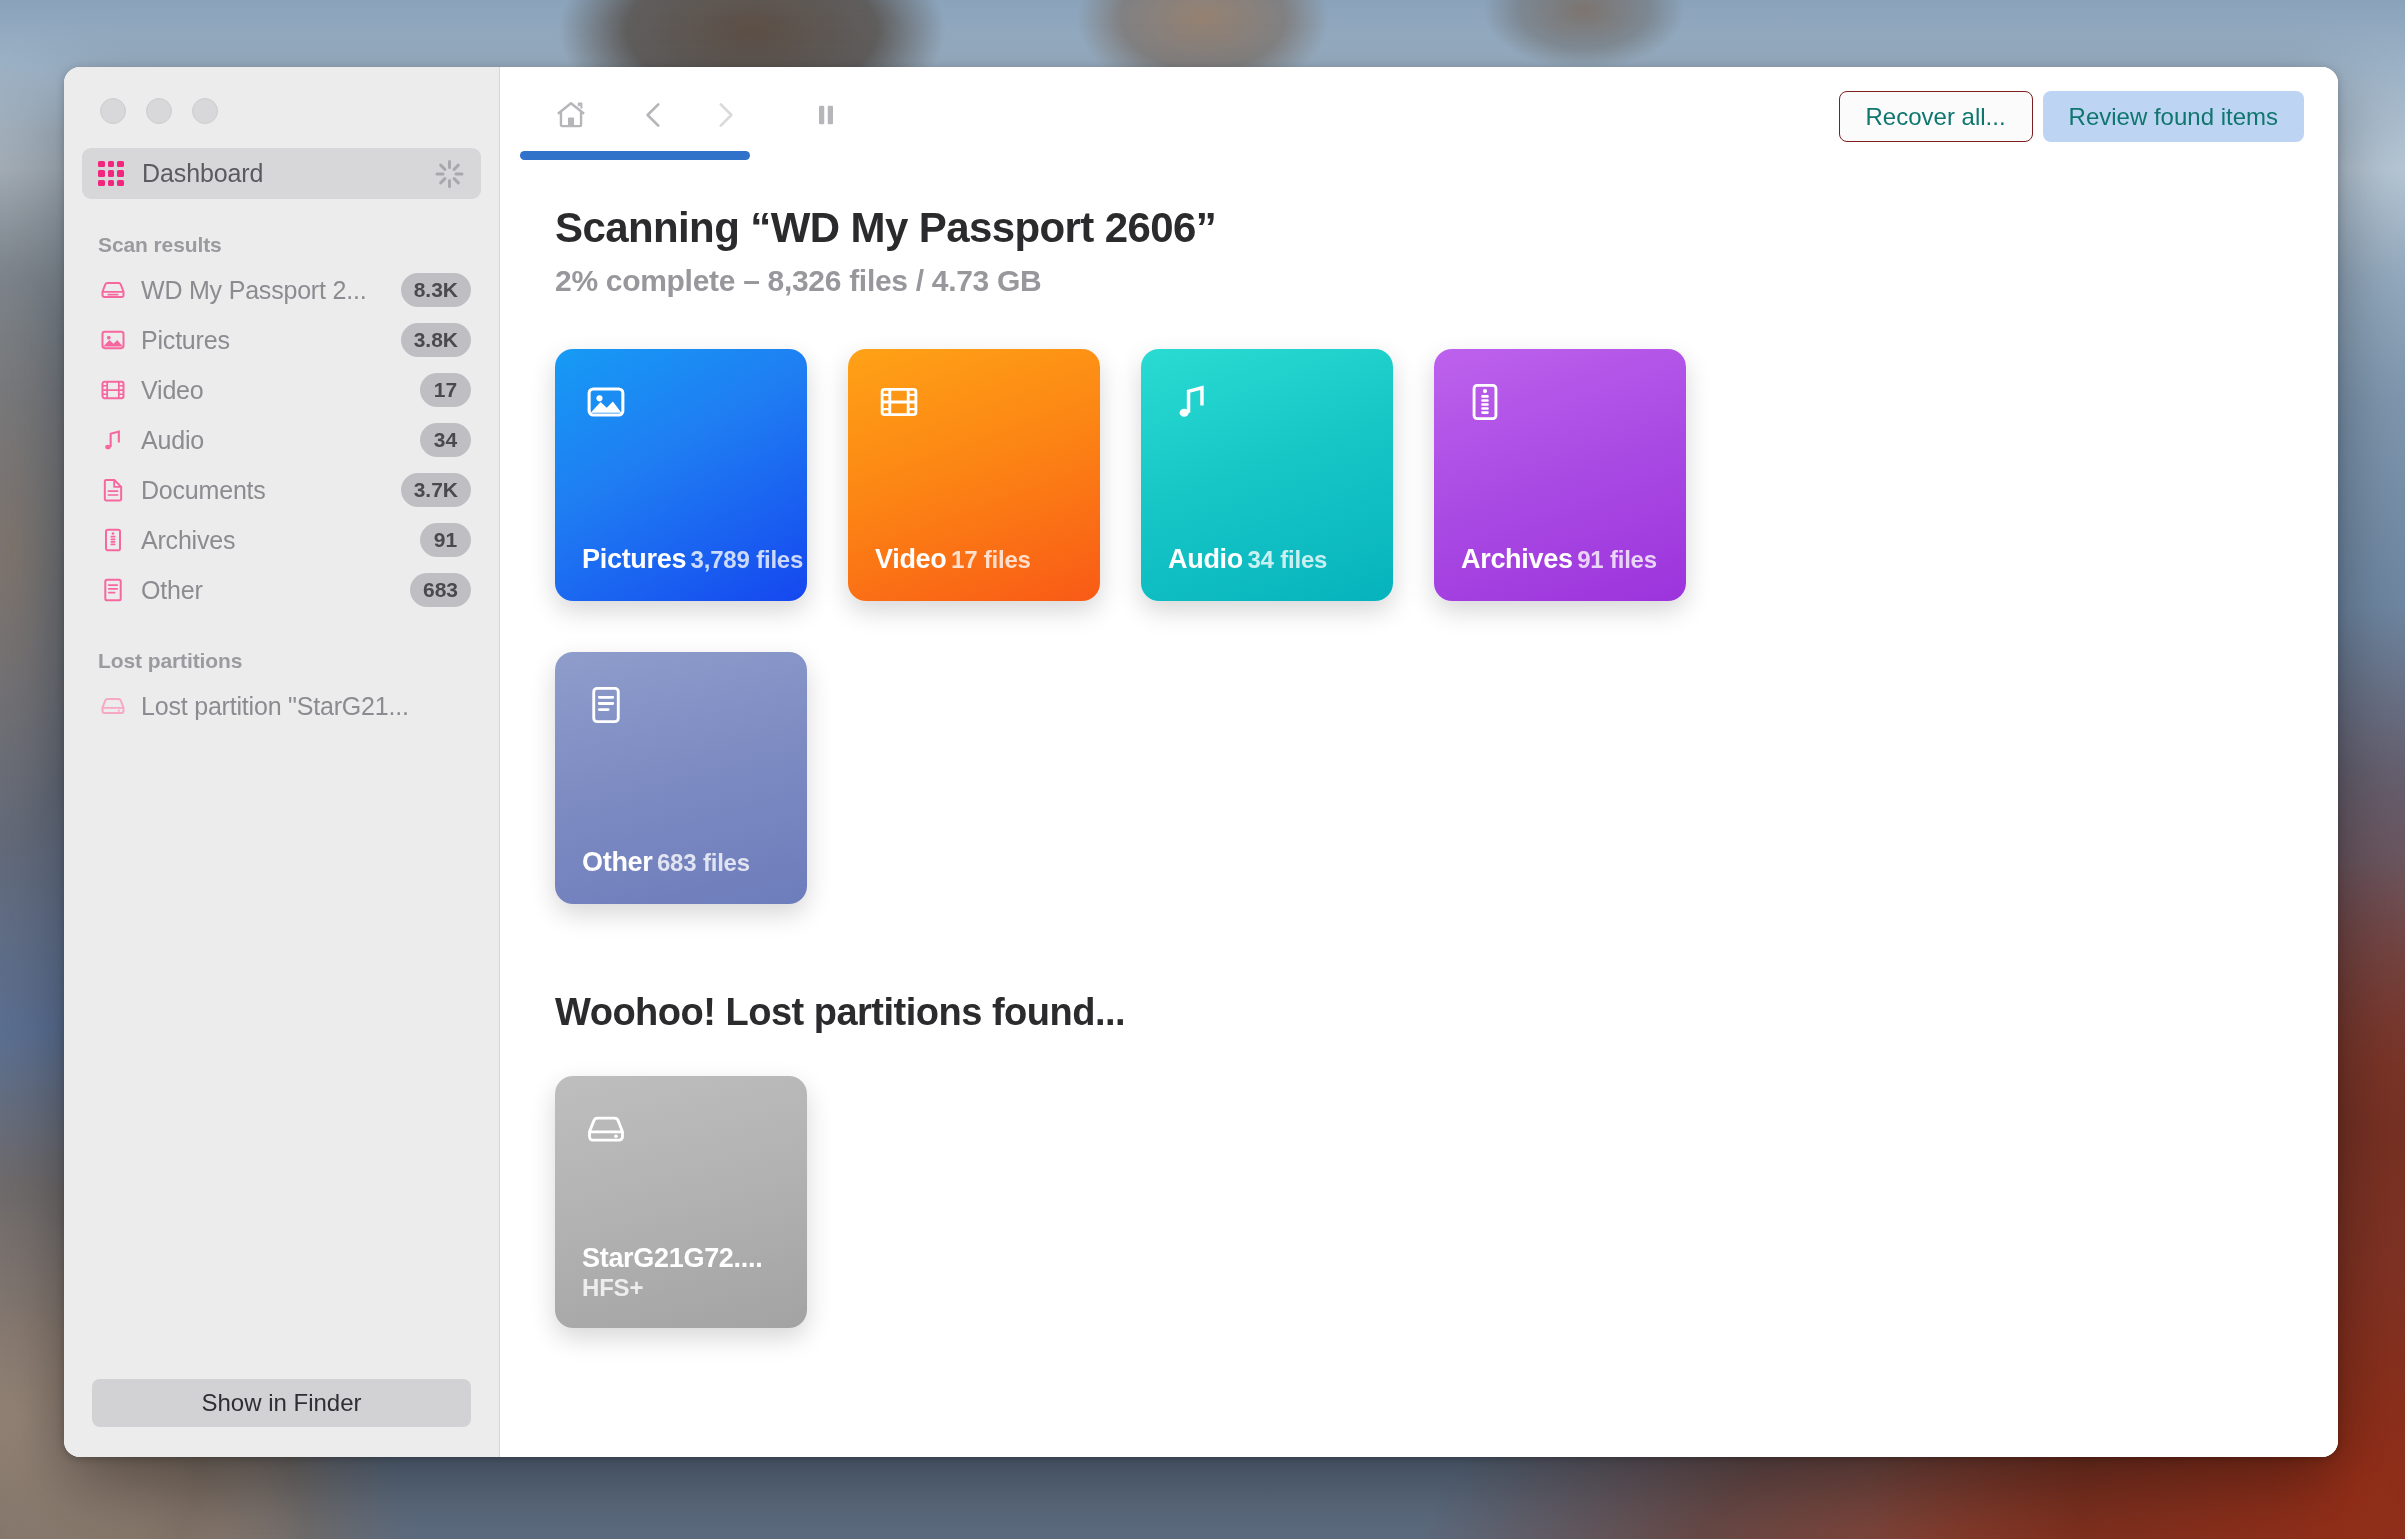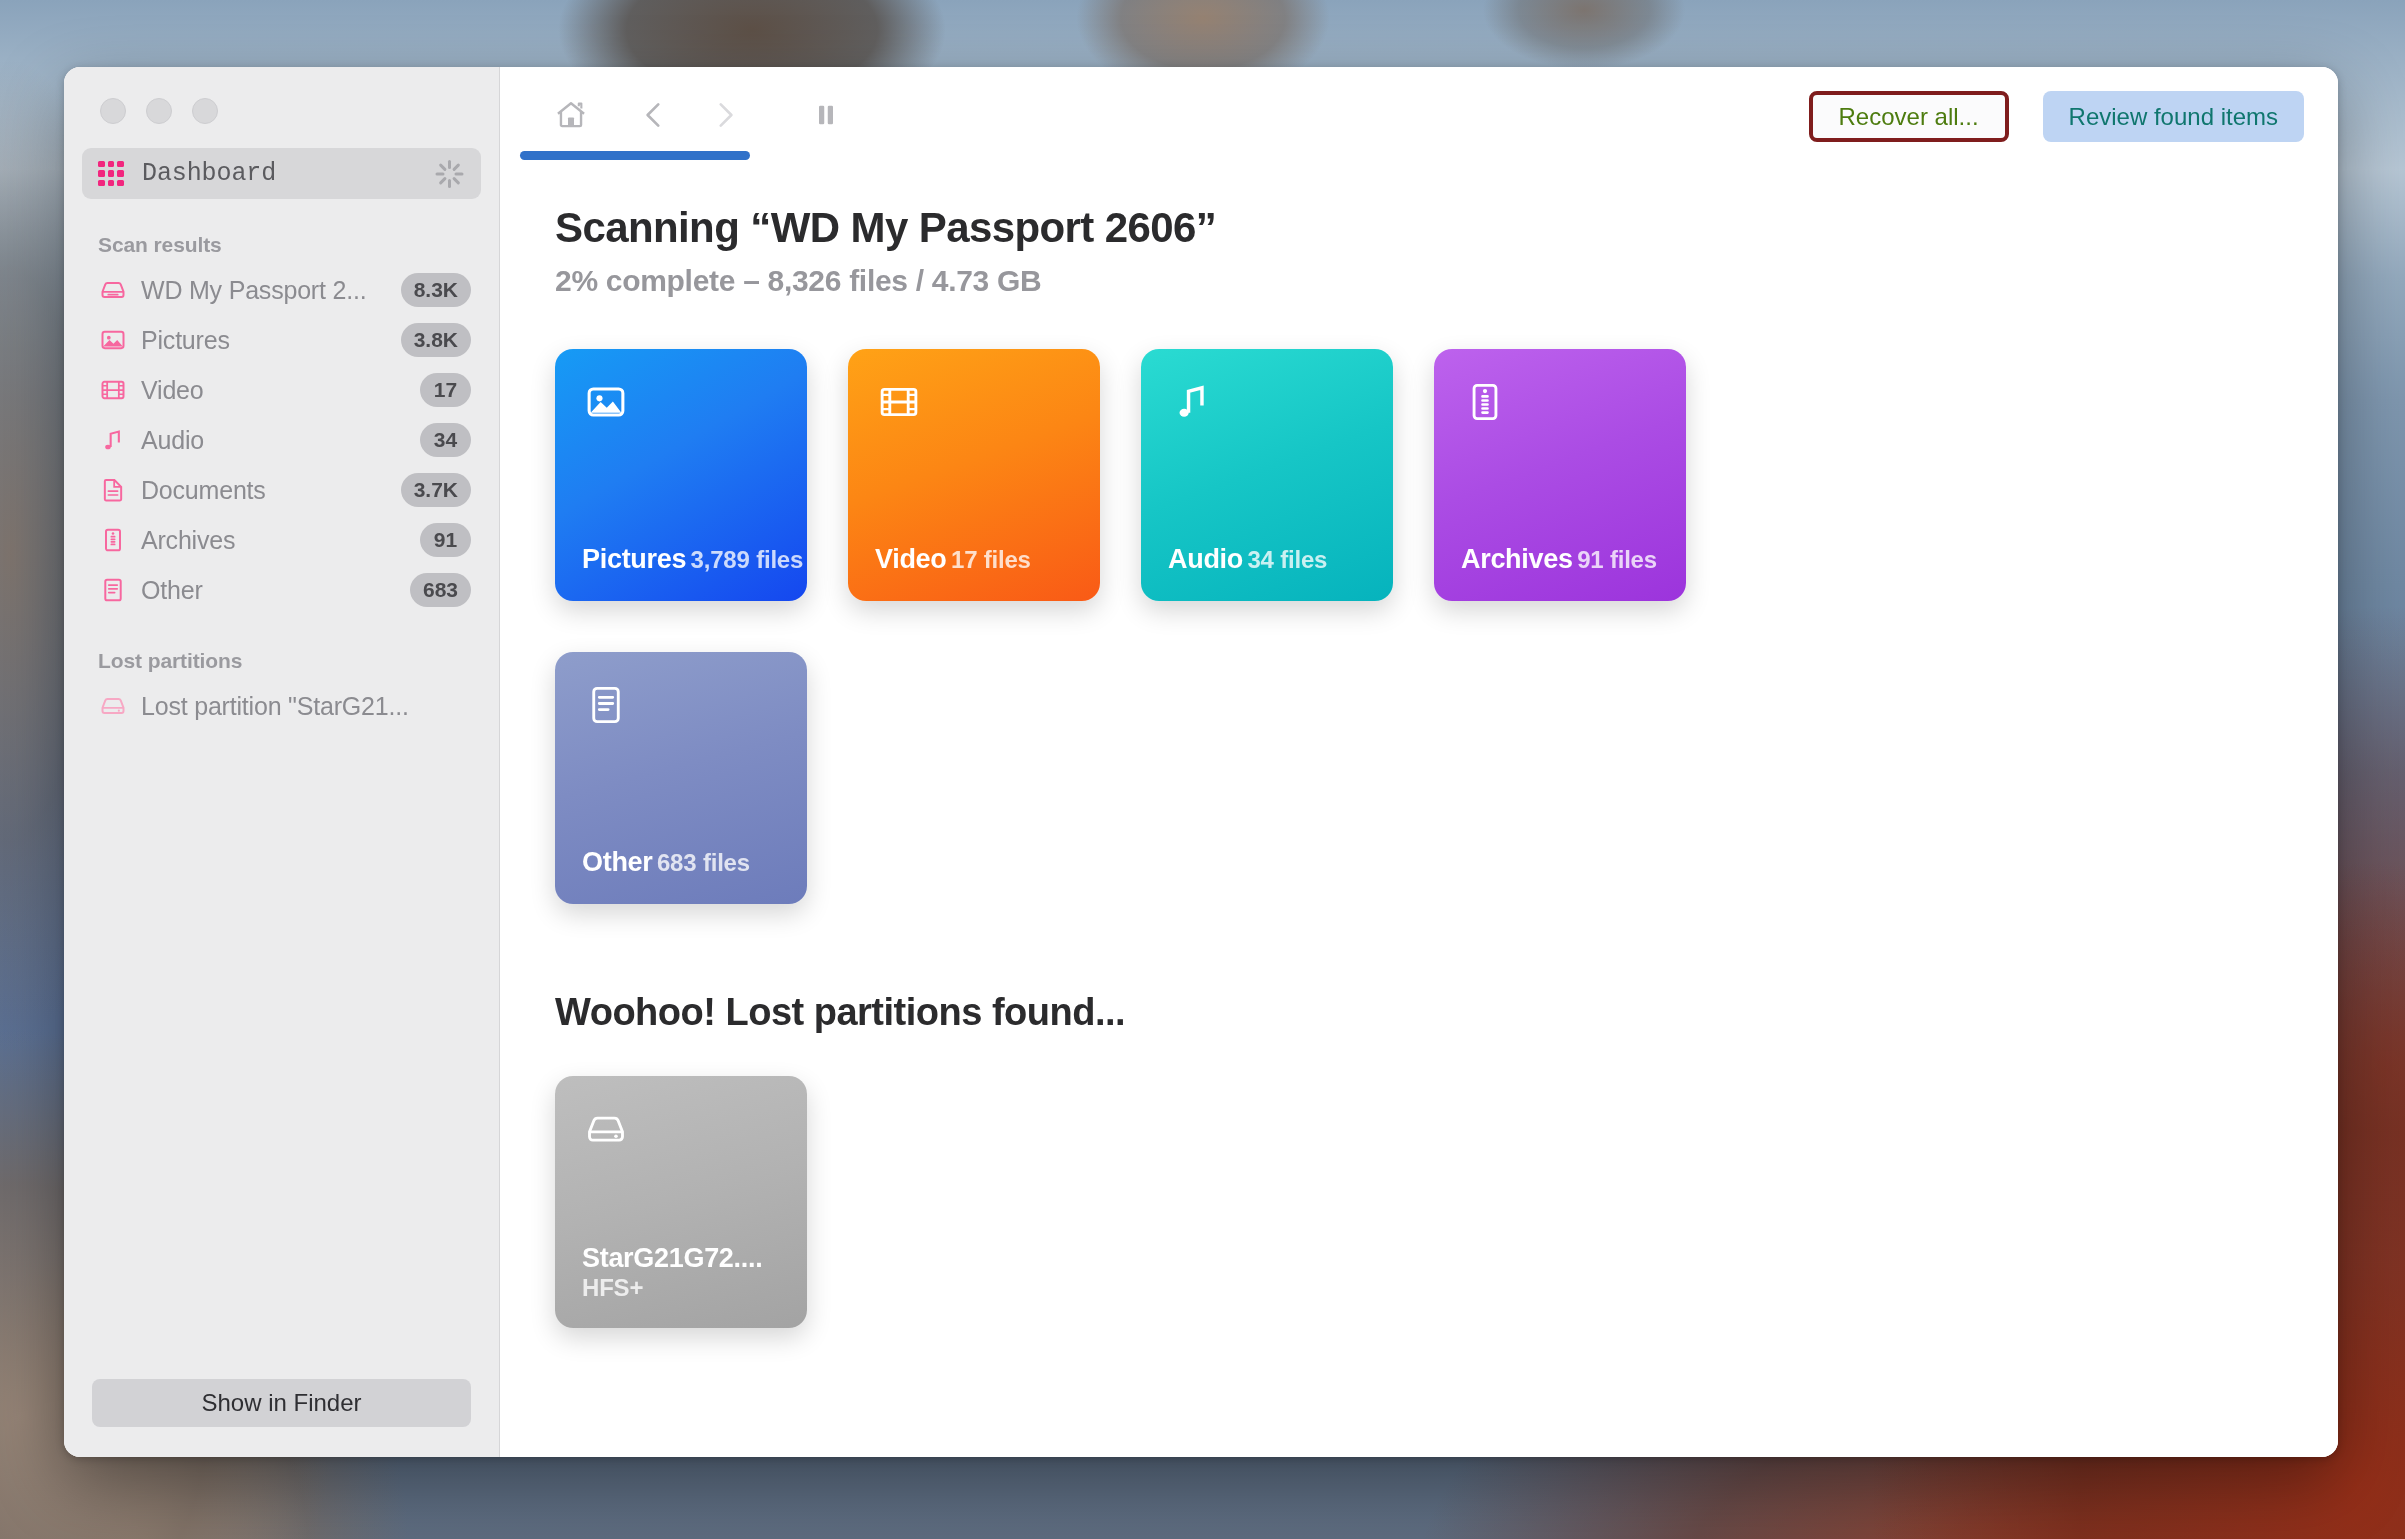--- a/index.html
+++ b/index.html
@@ -89,21 +89,20 @@
 
   
   .dash-row {
     display: flex;
     align-items: center;
     height: 51px;
     margin: 10px 0 0 0;
     padding: 0 18px 0 16px;
     border-radius: 9px;
     background: #d7d7d9;
-    font-family: Liberation Mono, monospace;
   }
   .dash-grid {
     width: 26px; height: 26px;
     display: grid;
     grid-template-columns: repeat(3, 1fr);
     grid-template-rows: repeat(3, 1fr);
     gap: 3px;
     flex: 0 0 26px;
   }
   .dash-grid i { background: #f1267e; border-radius: 1.5px; display: block; }
@@ -223,23 +222,23 @@
     height: 51px;
     border-radius: 8px;
     font-size: 24px;
     font-family: inherit;
     cursor: default;
     padding: 0 26px;
     white-space: nowrap;
   }
   #recover-all-button {
     background: #fbfbfc;
-    border: 4px solid #7f1d1d;
-    color: #4d7c0f;
-    margin-right: 34px;
+    border: 1px solid #7f1d1d;
+    color: #0f766e;
+    margin-right: 10px;
   }
   #review-found-items-button {
     background: #bed4f3;
     border: none;
     color: #0f766e;
   }
 
   
   #content {
     flex: 1 1 auto;

